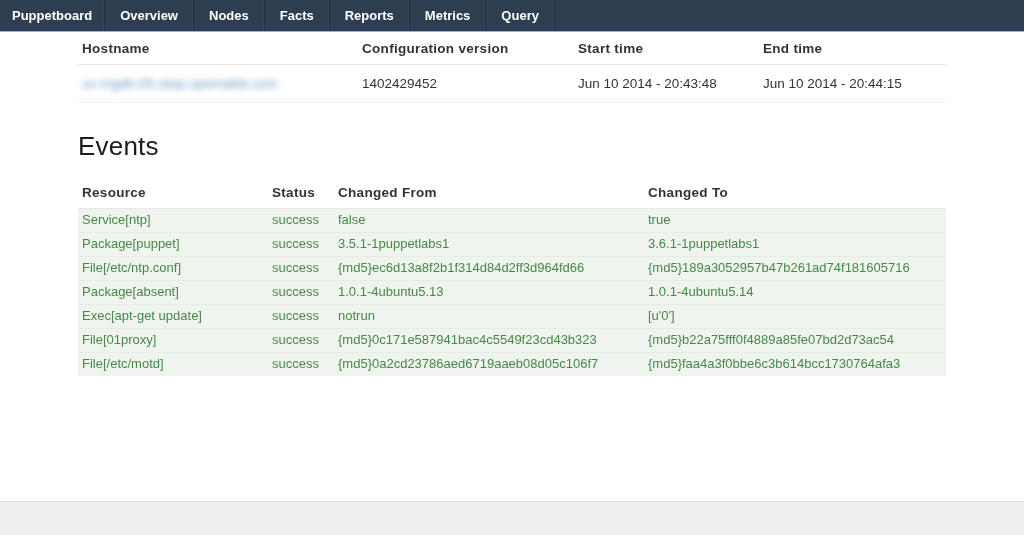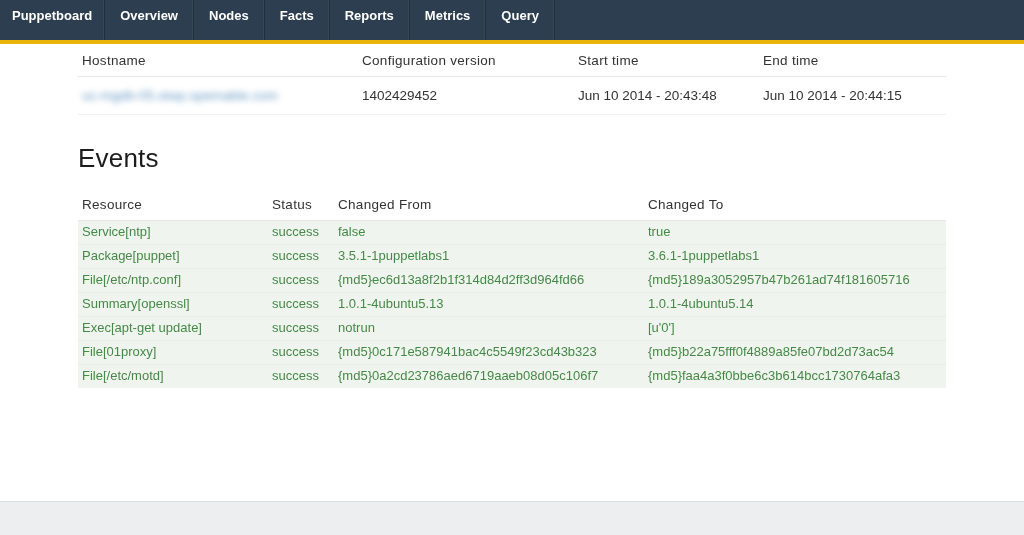--- a/index.html
+++ b/index.html
@@ -8,23 +8,23 @@
     font-family: "Liberation Sans", sans-serif;
     background: #ffffff;
     color: #333333;
     display: flex;
     flex-direction: column;
     overflow: hidden;
   }
 
   
   .navbar {
-    height: 44px;
+    height: 32px;
     background: #2c3e50;
-    border-bottom: 4px solid #eab308;
+    border-bottom: 1px solid #eab308;
     display: flex;
     align-items: stretch;
     flex-shrink: 0;
   }
   .nav-brand, .nav-item {
     color: #ffffff;
     font-size: 13px;
     line-height: 31px;
     padding: 0 15px;
     text-decoration: none;
@@ -45,21 +45,21 @@
     font-weight: 500;
     color: #1c1c1c;
     margin-top: 28px;
     margin-bottom: 14px;
     letter-spacing: 0.2px;
   }
 
   table { border-collapse: collapse; width: 868px; table-layout: fixed; }
   th {
     text-align: left;
-    font-weight: 400;
+    font-weight: 700;
     font-size: 13.5px;
     color: #333333;
     padding: 9px 4px 8px 4px;
     border-bottom: 1px solid #e7e7e7;
     letter-spacing: 0.3px;
   }
 
   
   .summary-table td {
     font-size: 13.5px;
@@ -176,21 +176,21 @@
           <td>3.5.1-1puppetlabs1</td>
           <td>3.6.1-1puppetlabs1</td>
         </tr>
         <tr>
           <td>File[/etc/ntp.conf]</td>
           <td>success</td>
           <td>{md5}ec6d13a8f2b1f314d84d2ff3d964fd66</td>
           <td>{md5}189a3052957b47b261ad74f181605716</td>
         </tr>
         <tr>
-          <td>Summary[openssl]</td>
+          <td>Package[absent]</td>
           <td>success</td>
           <td>1.0.1-4ubuntu5.13</td>
           <td>1.0.1-4ubuntu5.14</td>
         </tr>
         <tr>
           <td>Exec[apt-get update]</td>
           <td>success</td>
           <td>notrun</td>
           <td>[u'0']</td>
         </tr>

